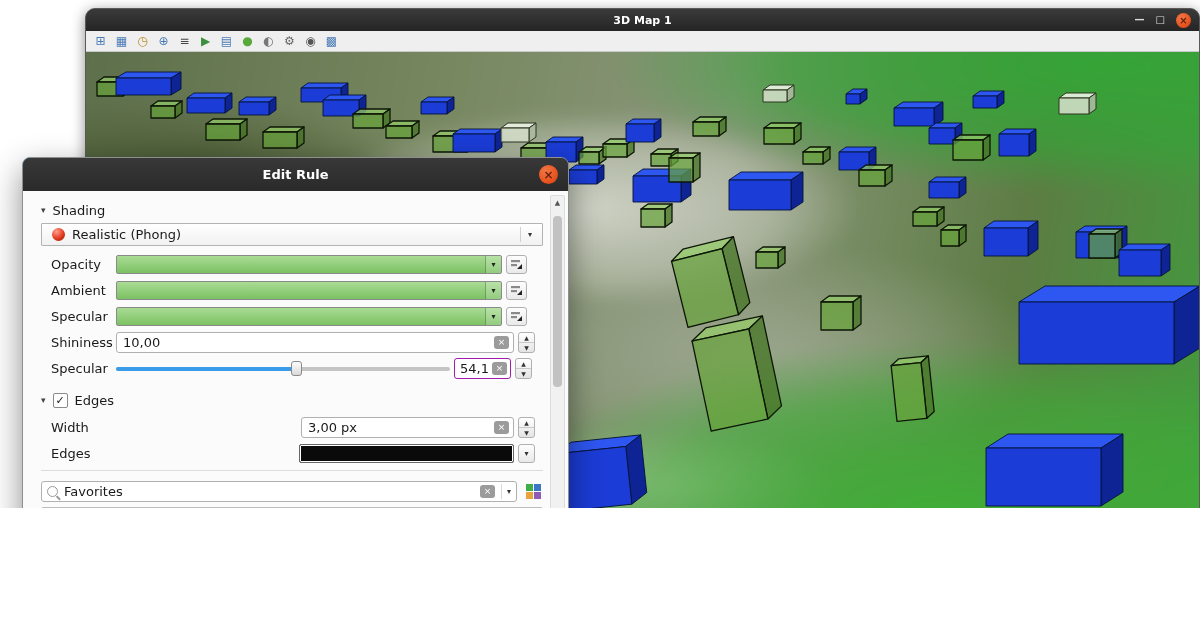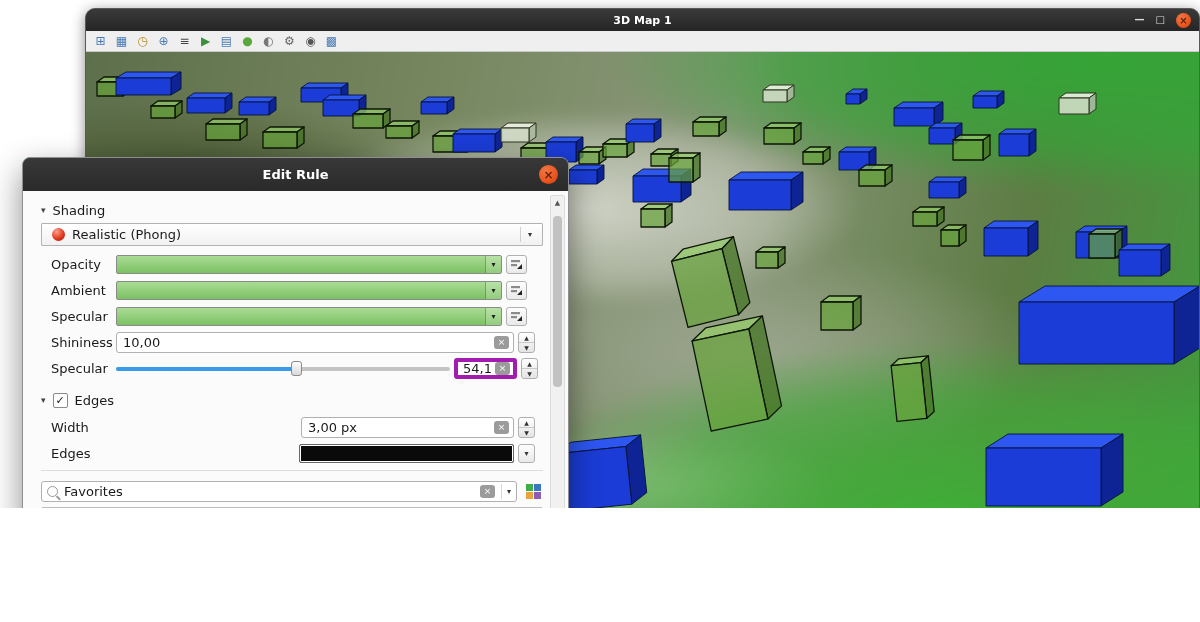--- a/index.html
+++ b/index.html
@@ -71,21 +71,21 @@
   .spincol{width:17px;height:21px;box-sizing:border-box;margin-left:4px;border:1px solid #b0b0b0;border-radius:3px;
     overflow:hidden;display:flex;flex-direction:column;background:linear-gradient(#ffffff,#e4e4e4);flex:0 0 auto;}
   .spincol span{flex:1;font-size:6px;display:flex;align-items:center;justify-content:center;color:#333;}
   .spincol span:first-child{border-bottom:1px solid #c9c9c9;}
 
   .slider{flex:0 0 334px;position:relative;height:21px;margin-right:4px;}
   .track{position:absolute;left:0;right:0;top:9px;height:4px;background:#c4c4c4;border-radius:2px;}
   .fill{position:absolute;left:0;top:9px;height:4px;background:#3a9ce8;border-radius:2px;}
   .handle{position:absolute;top:3px;width:11px;height:15px;box-sizing:border-box;background:linear-gradient(#fdfdfd,#d9d9d9);
     border:1px solid #8a8a8a;border-radius:3px;}
-  .valbox{flex:0 0 53px;height:21px;box-sizing:border-box;border:4px solid #a21caf;border-radius:3px;background:#fff;
+  .valbox{flex:0 0 53px;height:21px;box-sizing:border-box;border:1px solid #a21caf;border-radius:3px;background:#fff;
     display:flex;align-items:center;padding:0 3px 0 5px;gap:3px;}
 
   .colorbtn{flex:0 0 213px;margin-left:auto;height:17px;background:#0a0a0a;border:1px solid #666;border-radius:2px;
     box-shadow:inset 0 0 0 1px #fff;}
   .cbdd{width:17px;height:19px;box-sizing:border-box;margin-left:4px;border:1px solid #b0b0b0;border-radius:3px;
     background:linear-gradient(#fdfdfd,#e9e9e9);display:flex;align-items:center;justify-content:center;font-size:8px;color:#333;}
 
   .divider{height:1px;background:#dcdcdc;margin:6px 0 10px;}
 
   .search-row{display:flex;align-items:center;gap:6px;height:21px;margin-bottom:5px;}

